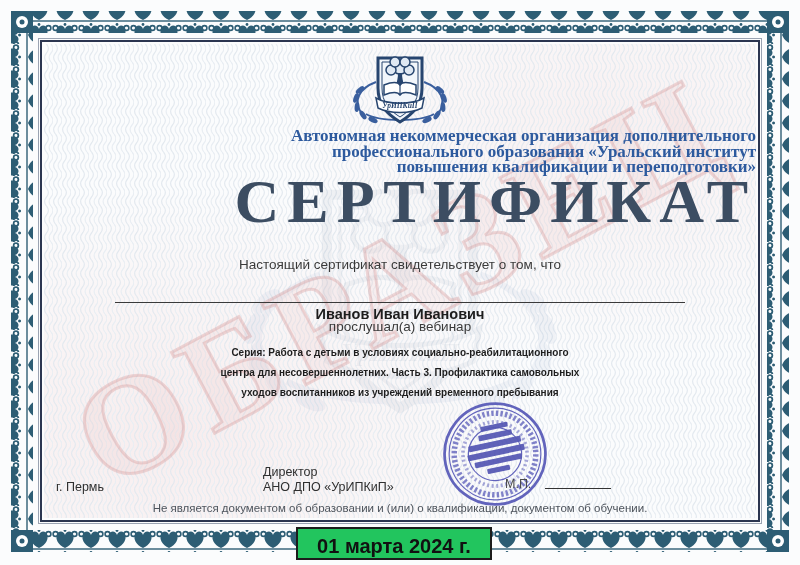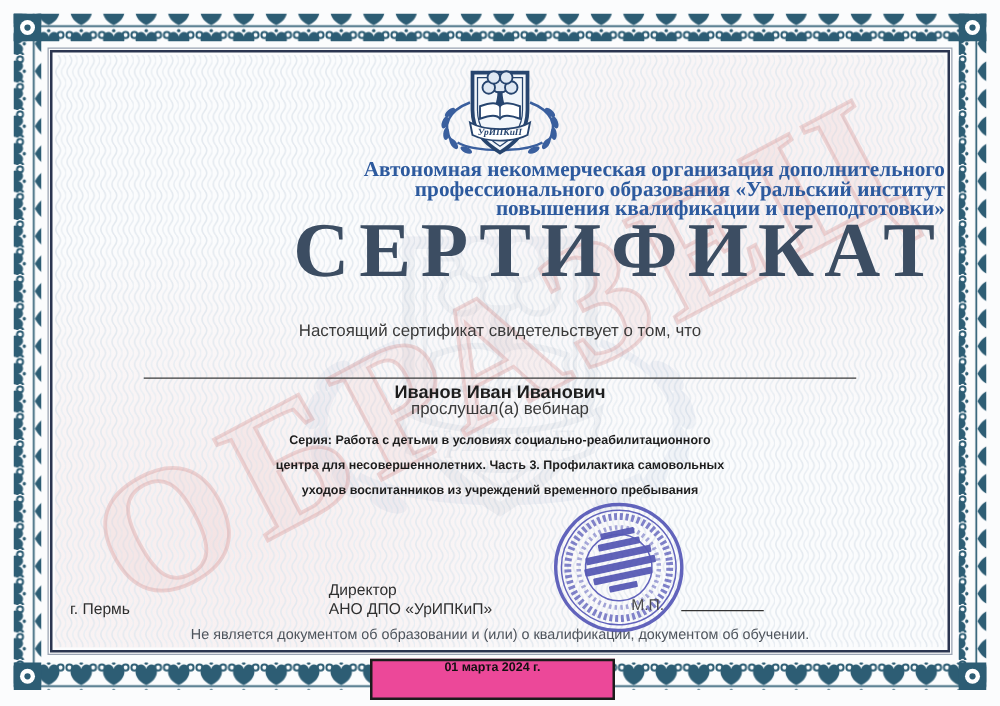--- a/index.html
+++ b/index.html
@@ -81,23 +81,23 @@
   .sigline{
     position:absolute;left:501px;top:444px;width:66px;height:0;
     border-top:1.5px solid #333;
   }
   .disclaimer{
     position:absolute;left:0;right:0;top:458px;text-align:center;
     font-size:11.5px;color:#4e545c;
   }
   .datebox{
     position:absolute;left:296px;top:527px;width:192px;height:29px;
-    background:#ec4899;border:2px solid #1c1c1c;z-index:6;
-    display:flex;align-items:flex-start;justify-content:center;
-    font-size:10px;font-weight:bold;color:#111;
+    background:#22c55e;border:2px solid #1c1c1c;z-index:6;
+    display:flex;align-items:flex-end;justify-content:center;
+    font-size:20px;font-weight:bold;color:#111;
   }
 </style>
 </head>
 <body>
 
 <div class="page">
 
   <svg class="border-svg" width="800" height="565" aria-hidden="true">
     <defs>
       <pattern id="ornH" width="26" height="22" patternUnits="userSpaceOnUse">

